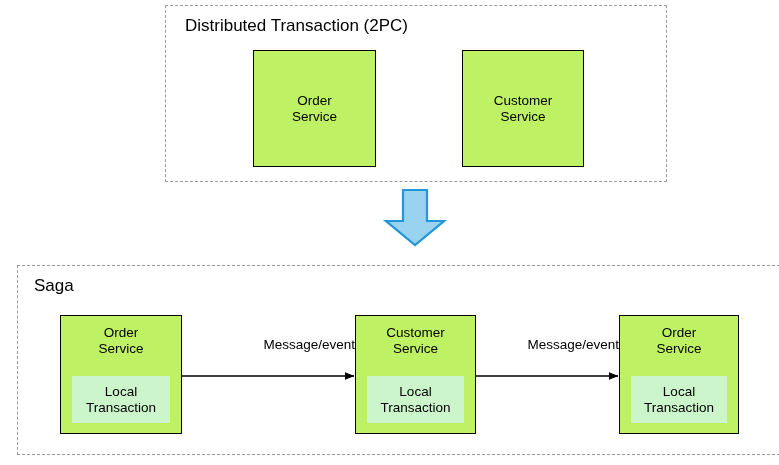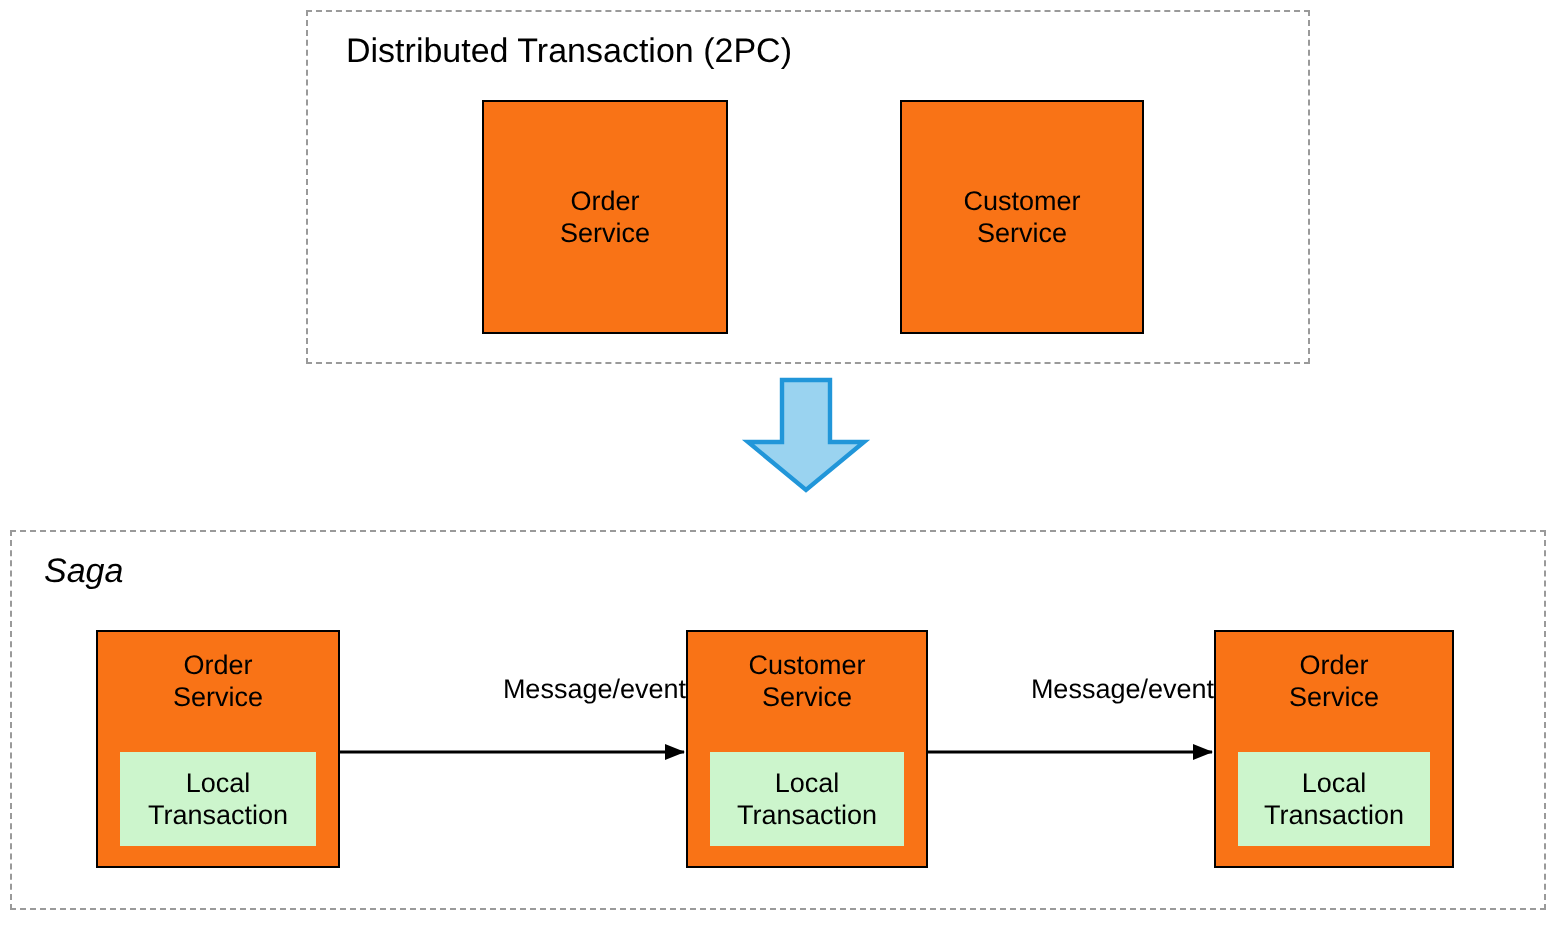--- a/index.html
+++ b/index.html
@@ -12,21 +12,21 @@
     height: 465px;
     position: relative;
     overflow: hidden;
     font-family: "Liberation Sans", sans-serif;
     color: #000000;
     -webkit-font-smoothing: antialiased;
   }
 
   .canvas {
     position: absolute;
-    left: 0;
+    left: 12px;
     top: 0;
     width: 630px;
     height: 465px;
   }
 
   
   .group-box {
     position: absolute;
     border: 1px dashed #9a9a9a;
     background: transparent;
@@ -53,28 +53,27 @@
 
   #group-saga {
     left: 5px;
     top: 265px;
     width: 768px;
     height: 190px;
   }
   #group-saga-title {
     left: 22px;
     top: 276px;
-    font-style: italic;
   }
 
   
   .service-box {
     position: absolute;
     border: 1.4px solid #000000;
-    background: #f97316;
+    background: #bef264;
     box-sizing: border-box;
   }
   .service-name {
     position: absolute;
     left: 0;
     width: 100%;
     text-align: center;
     font-size: 13.5px;
     line-height: 16px;
     white-space: pre-line;

